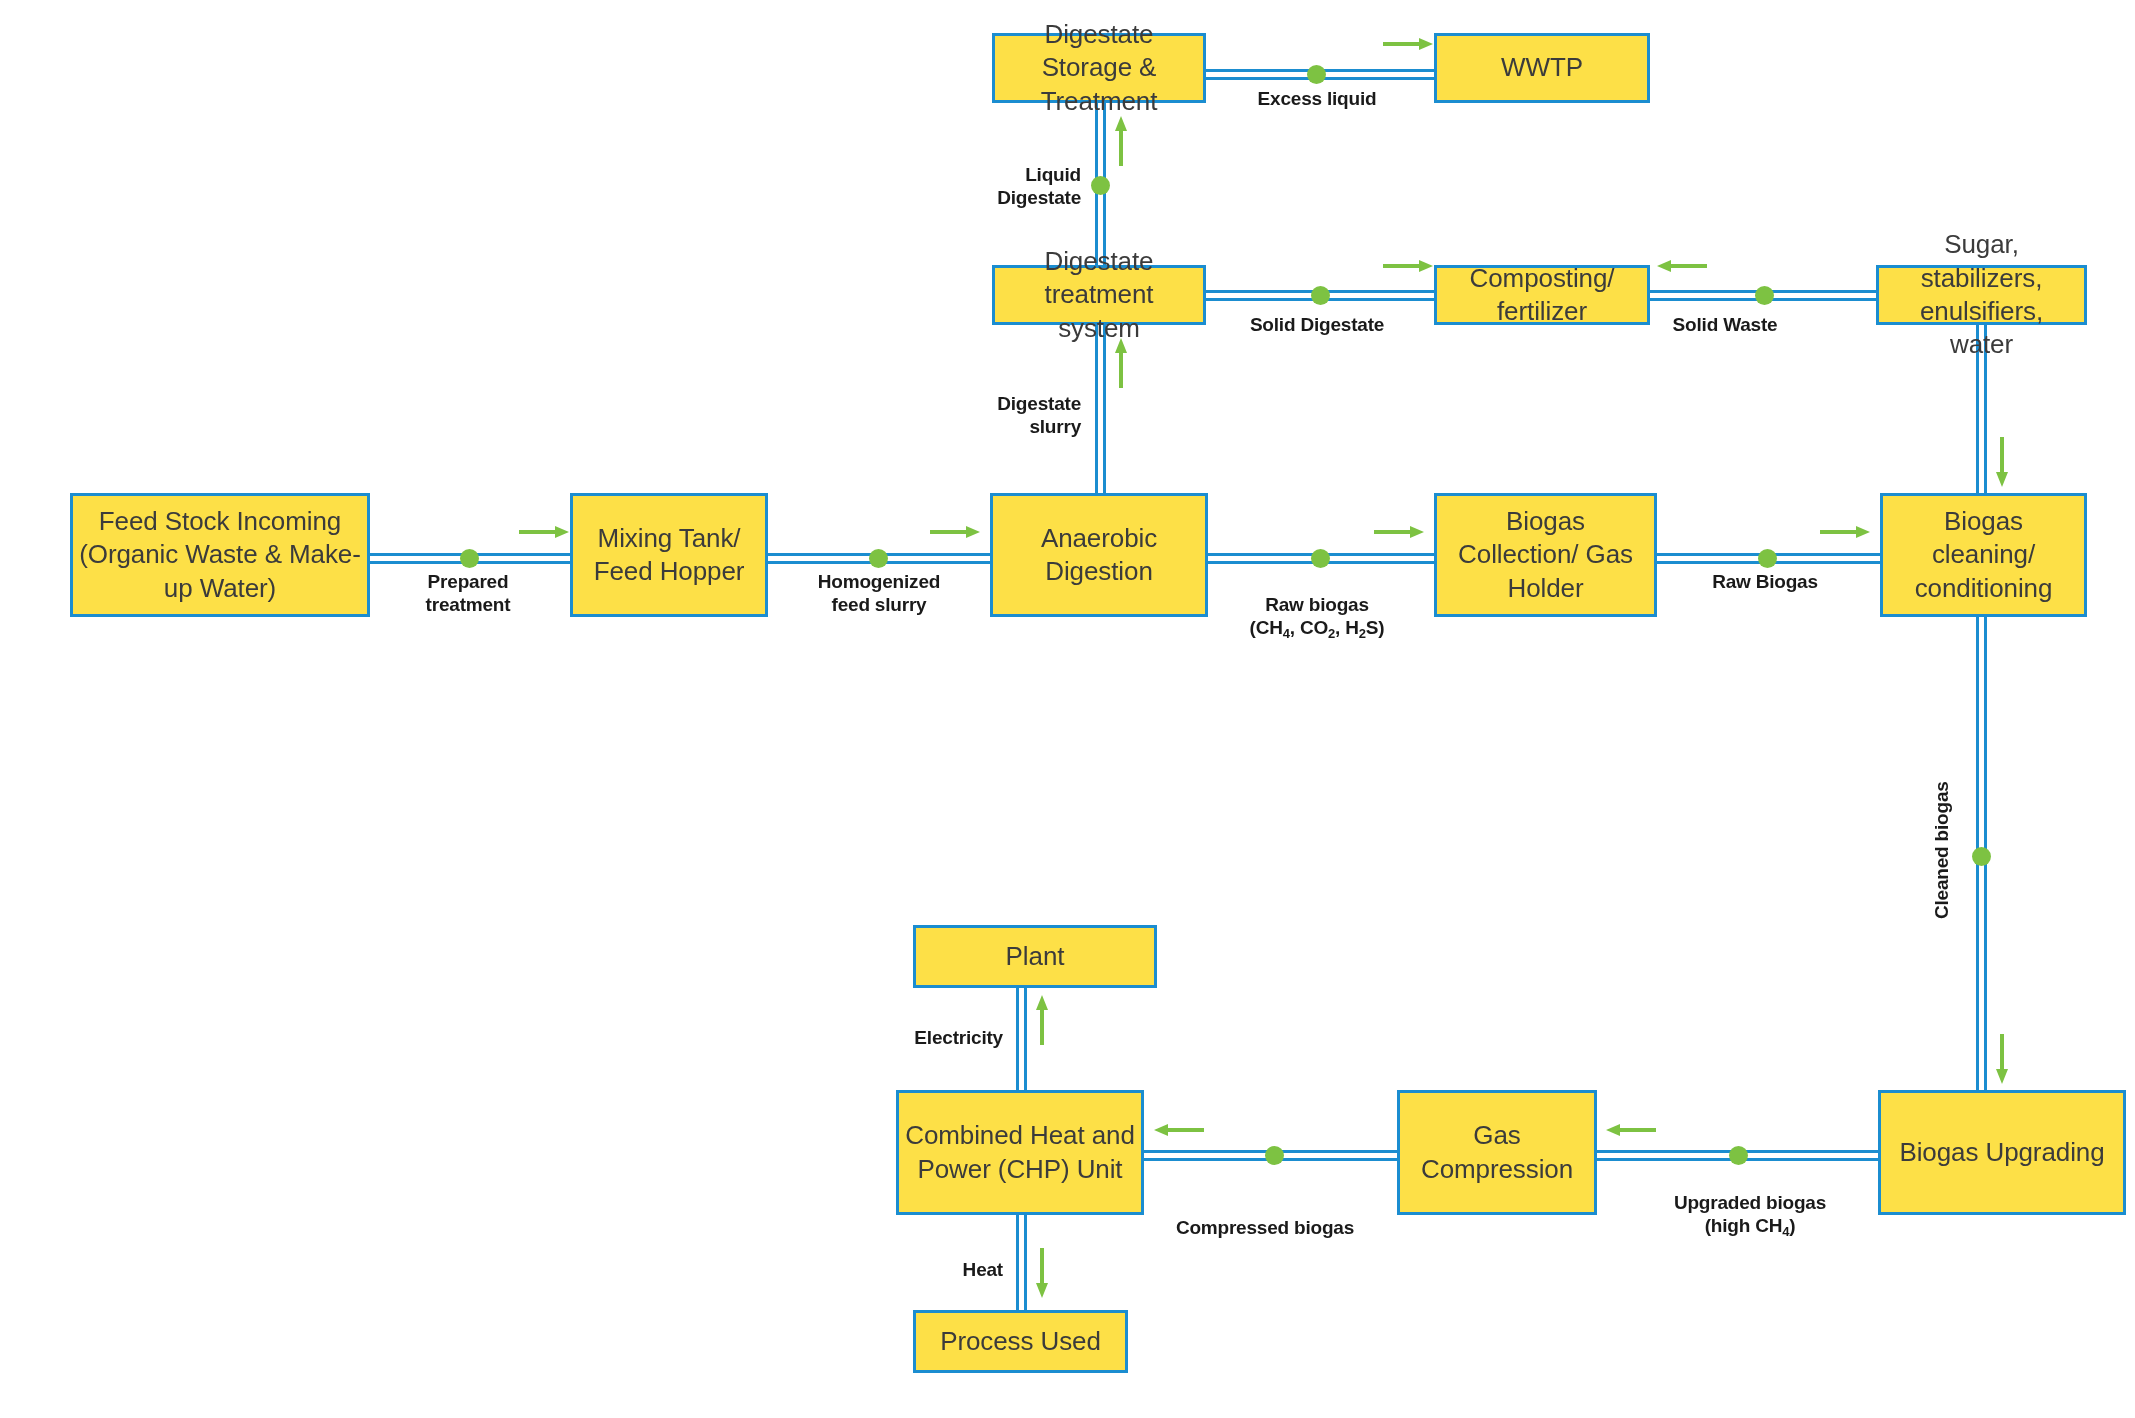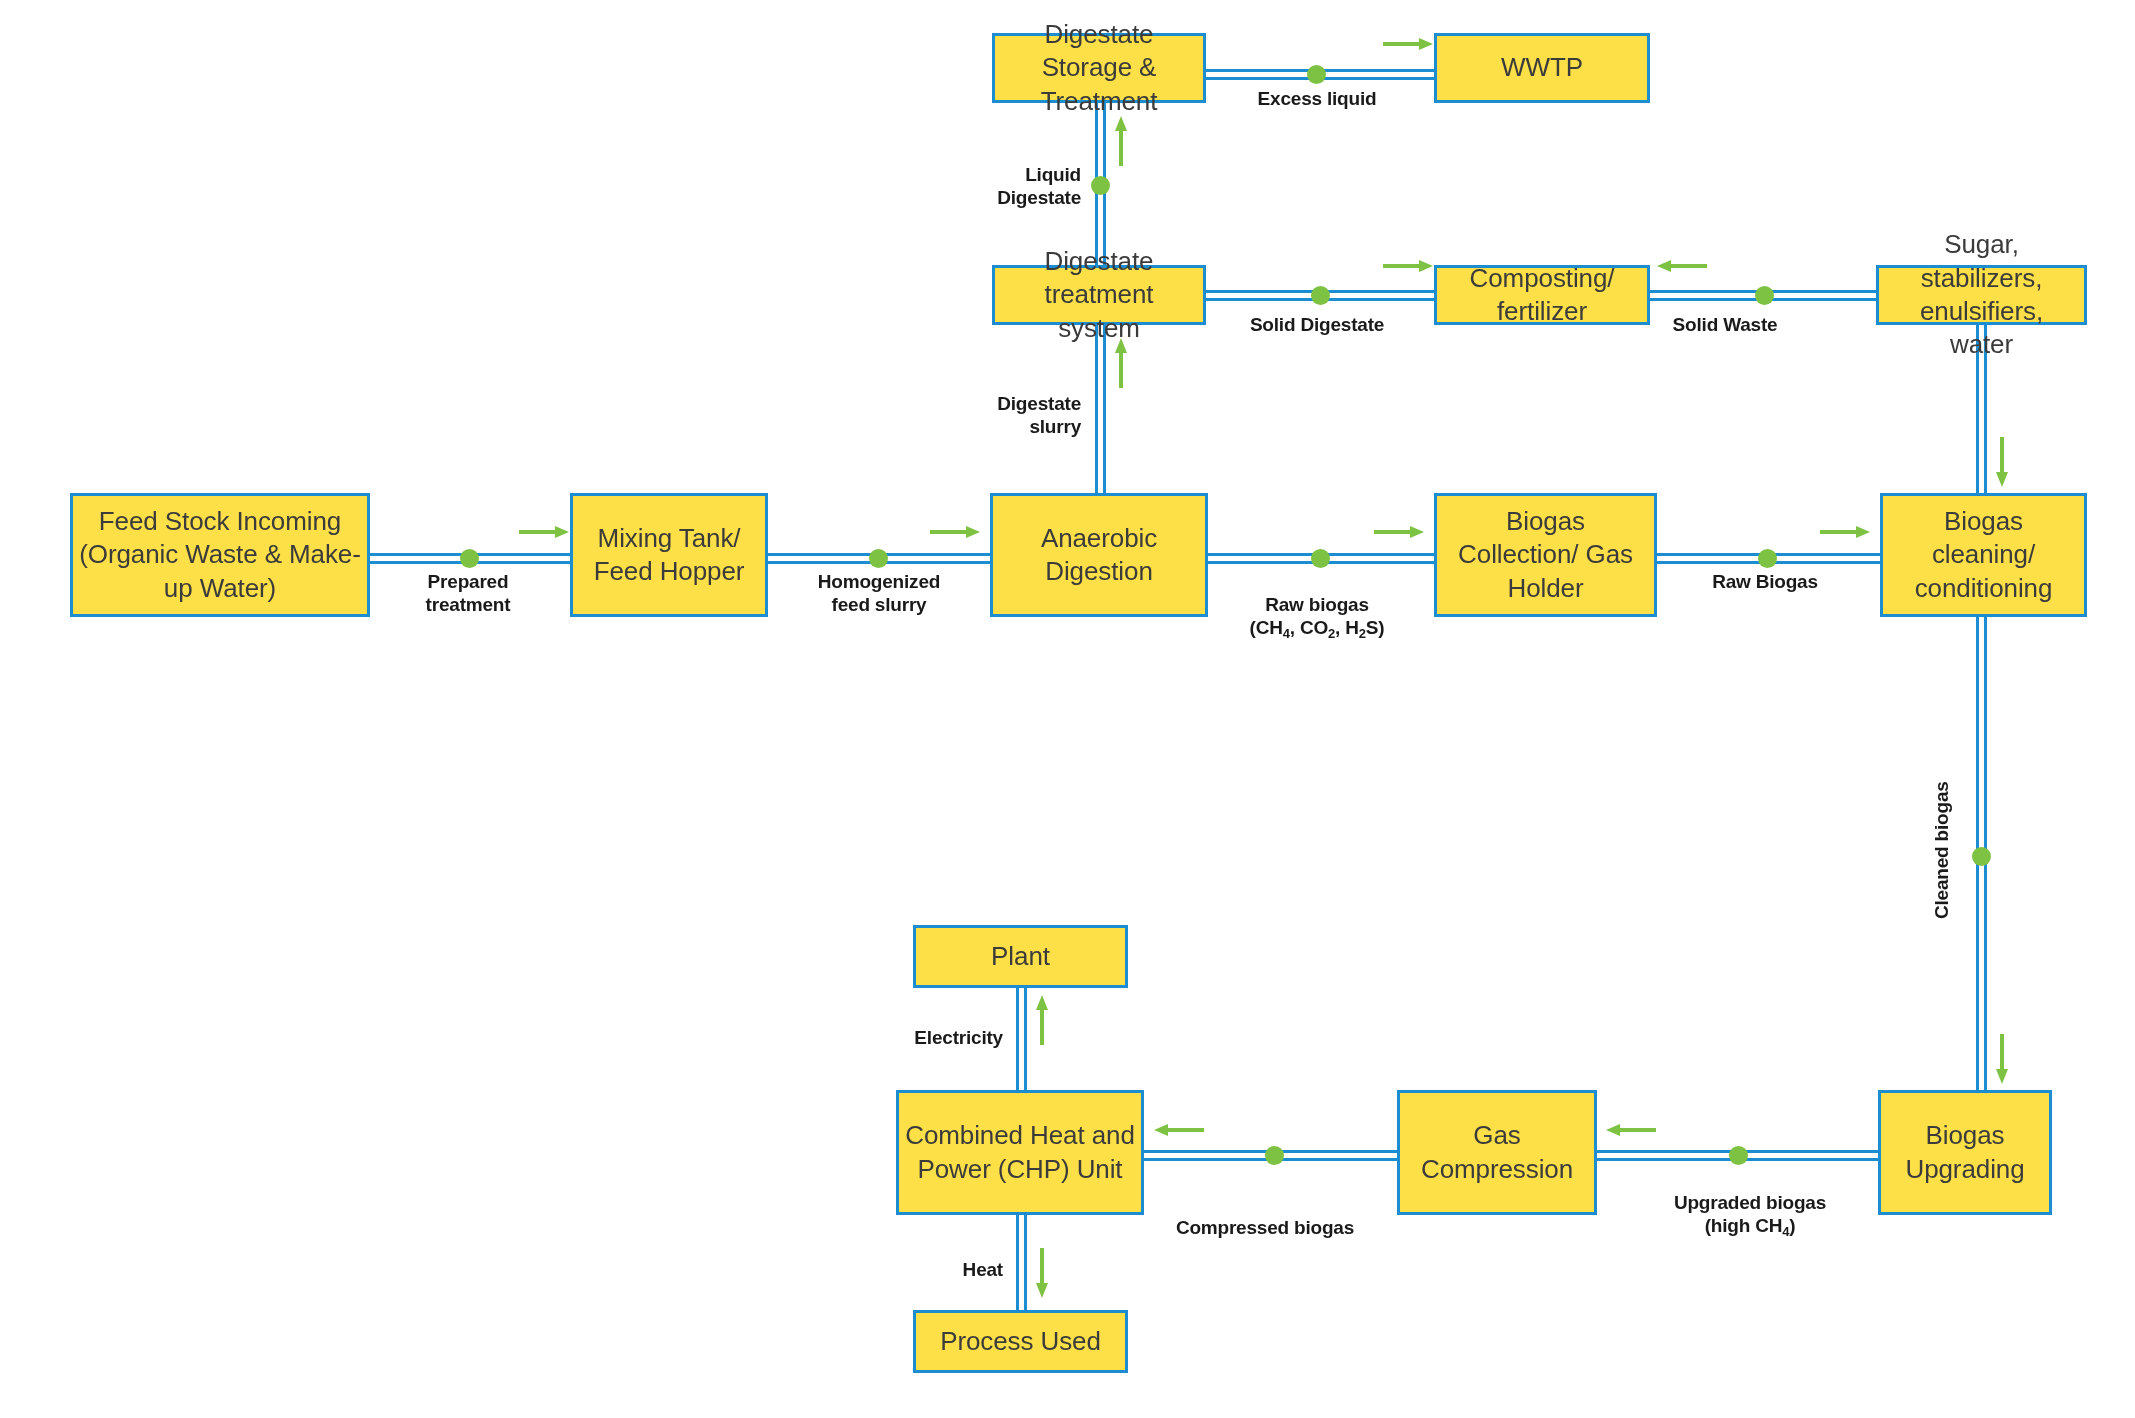--- a/index.html
+++ b/index.html
@@ -181,37 +181,37 @@
 Collection/
 Gas Holder</span>
   </div>
 
   <div class="node" style="left:1880px; top:493px; width:207px; height:124px;">
     <span>Biogas
 cleaning/
 conditioning</span>
   </div>
 
-  <div class="node" style="left:1878px; top:1090px; width:174px; height:125px;">
+  <div class="node" style="left:1878px; top:1090px; width:248px; height:125px;">
     <span>Biogas
 Upgrading</span>
   </div>
 
   <div class="node" style="left:1397px; top:1090px; width:200px; height:125px;">
     <span>Gas
 Compression</span>
   </div>
 
   <div class="node" style="left:896px; top:1090px; width:248px; height:125px;">
     <span>Combined Heat
 and Power (CHP)
 Unit</span>
   </div>
 
-  <div class="node" style="left:913px; top:925px; width:215px; height:63px;">
+  <div class="node" style="left:913px; top:925px; width:244px; height:63px;">
     <span>Plant</span>
   </div>
 
   <div class="node" style="left:913px; top:1310px; width:215px; height:63px;">
     <span>Process Used</span>
   </div>
 
   <div class="dot" style="left:1307px; top:65px;"></div>
   <div class="dot" style="left:1091px; top:176px;"></div>
   <div class="dot" style="left:1311px; top:286px;"></div>

